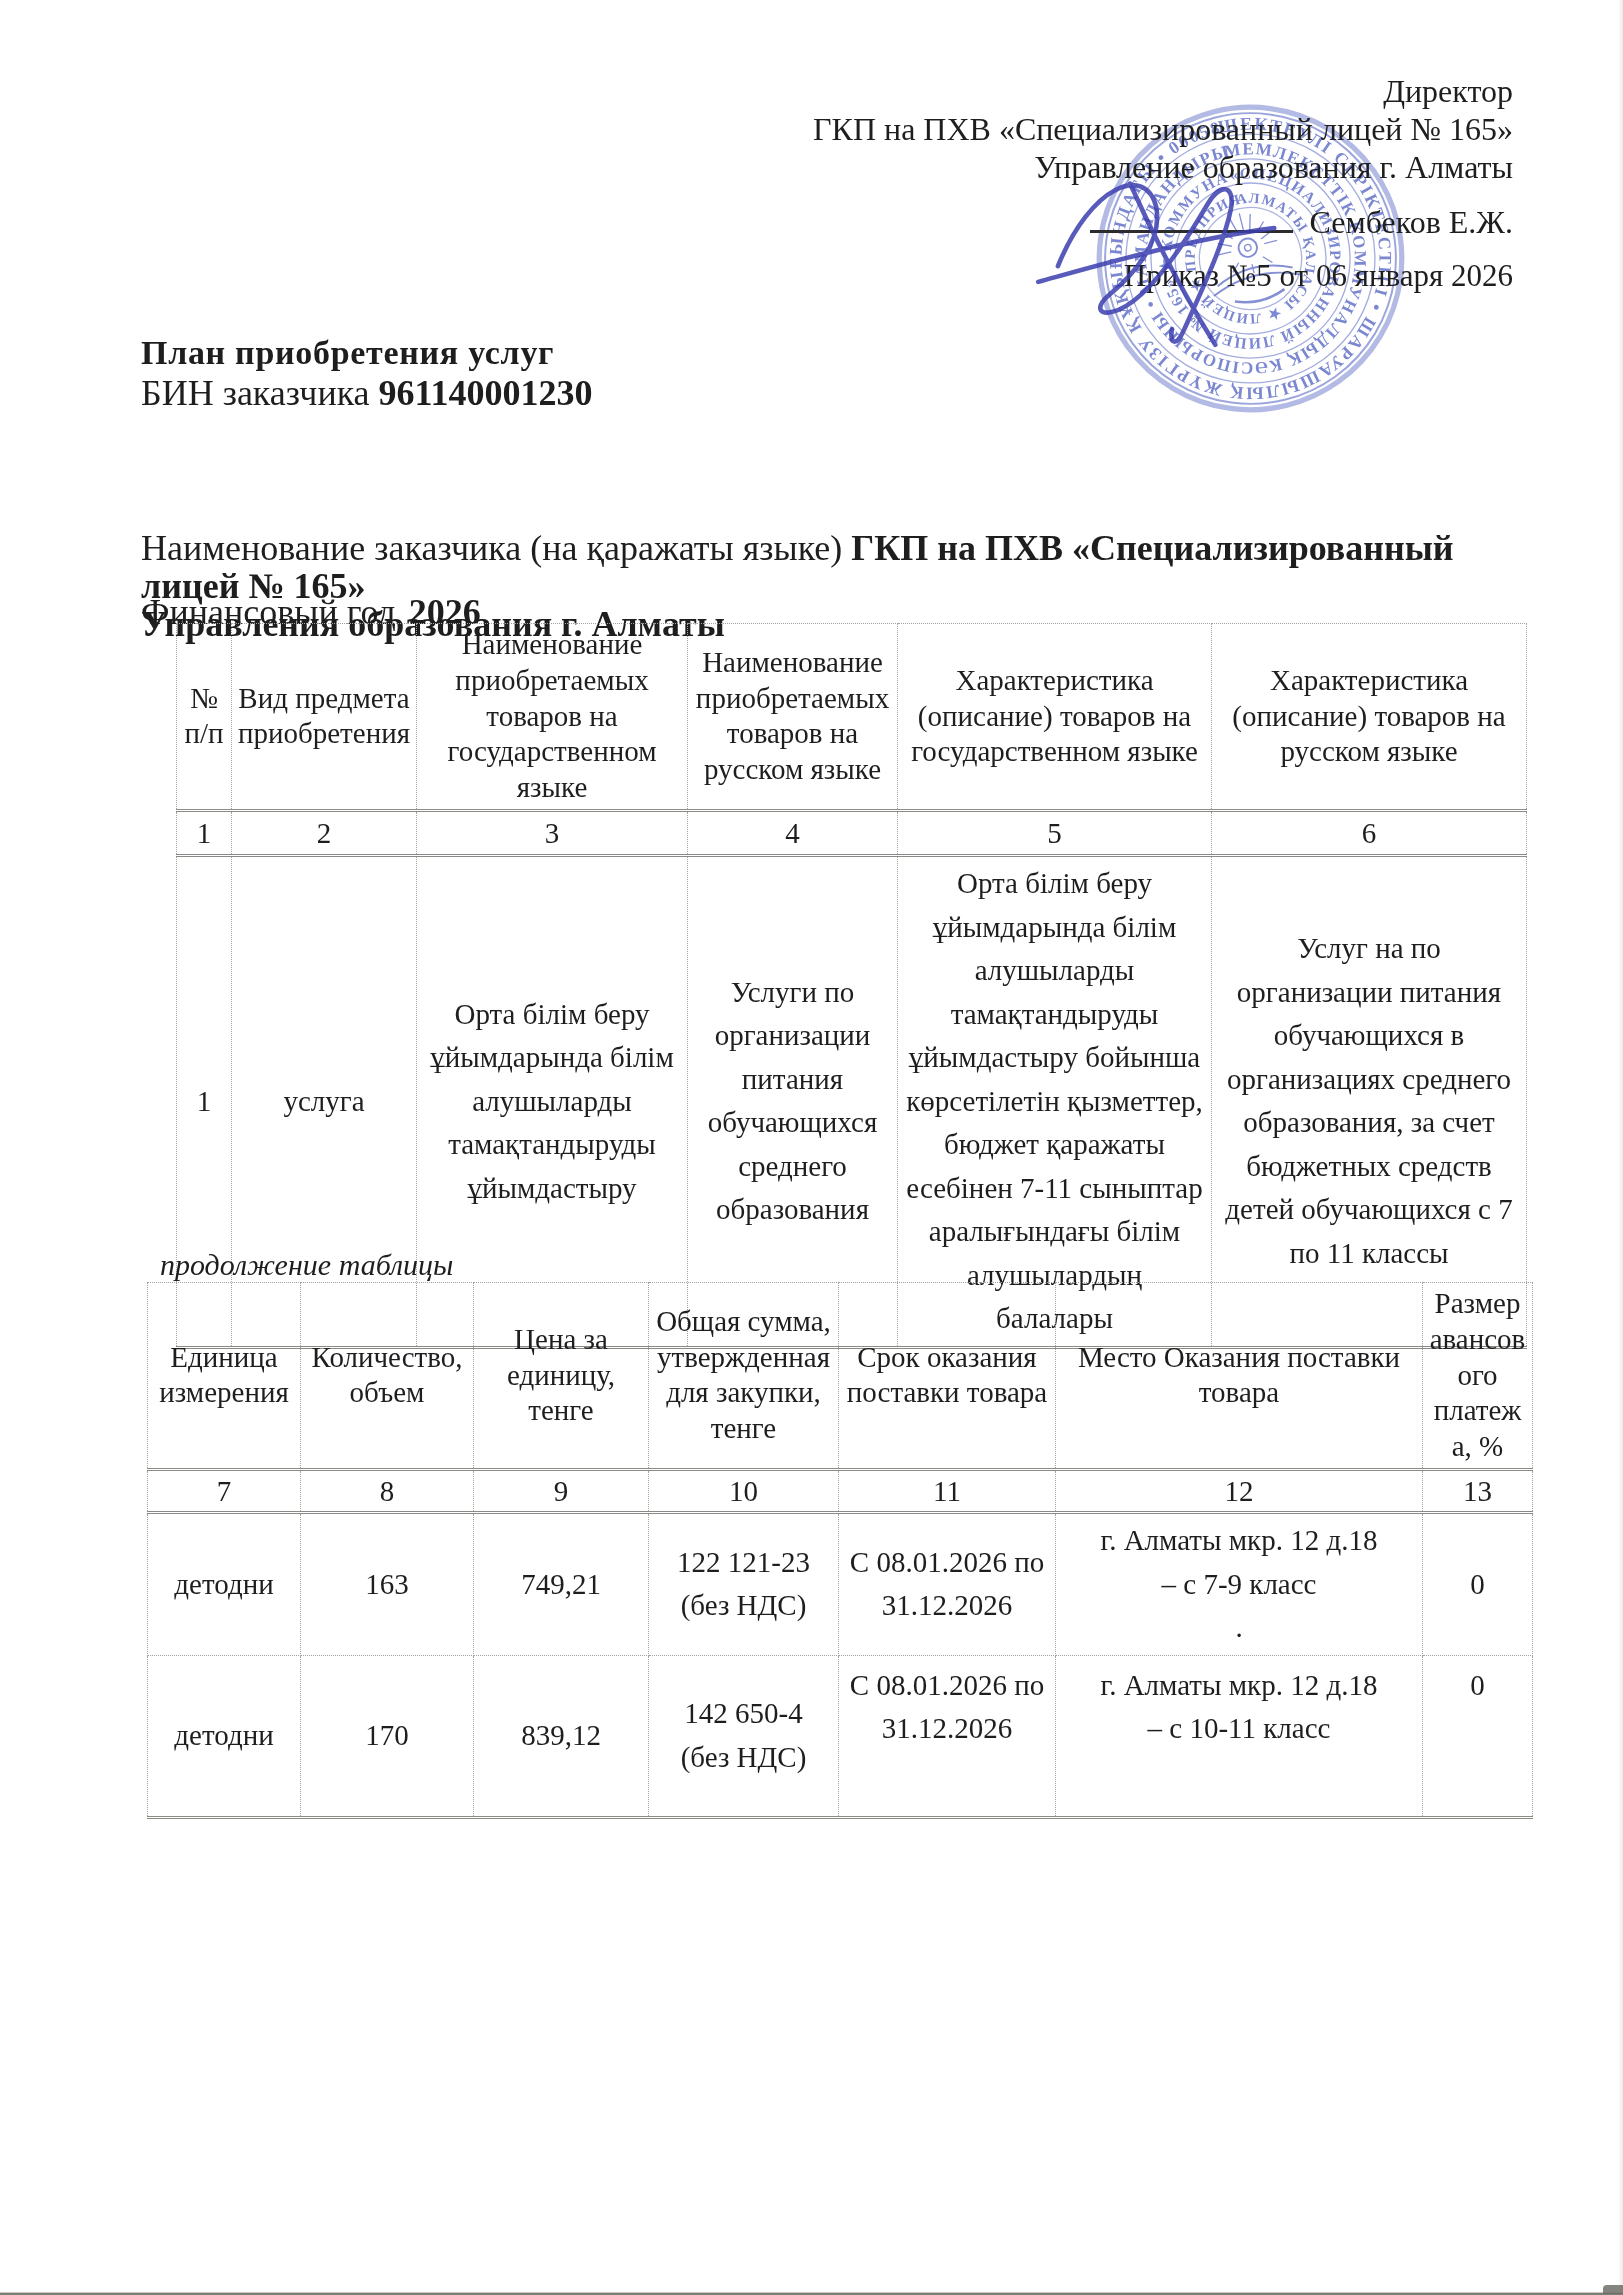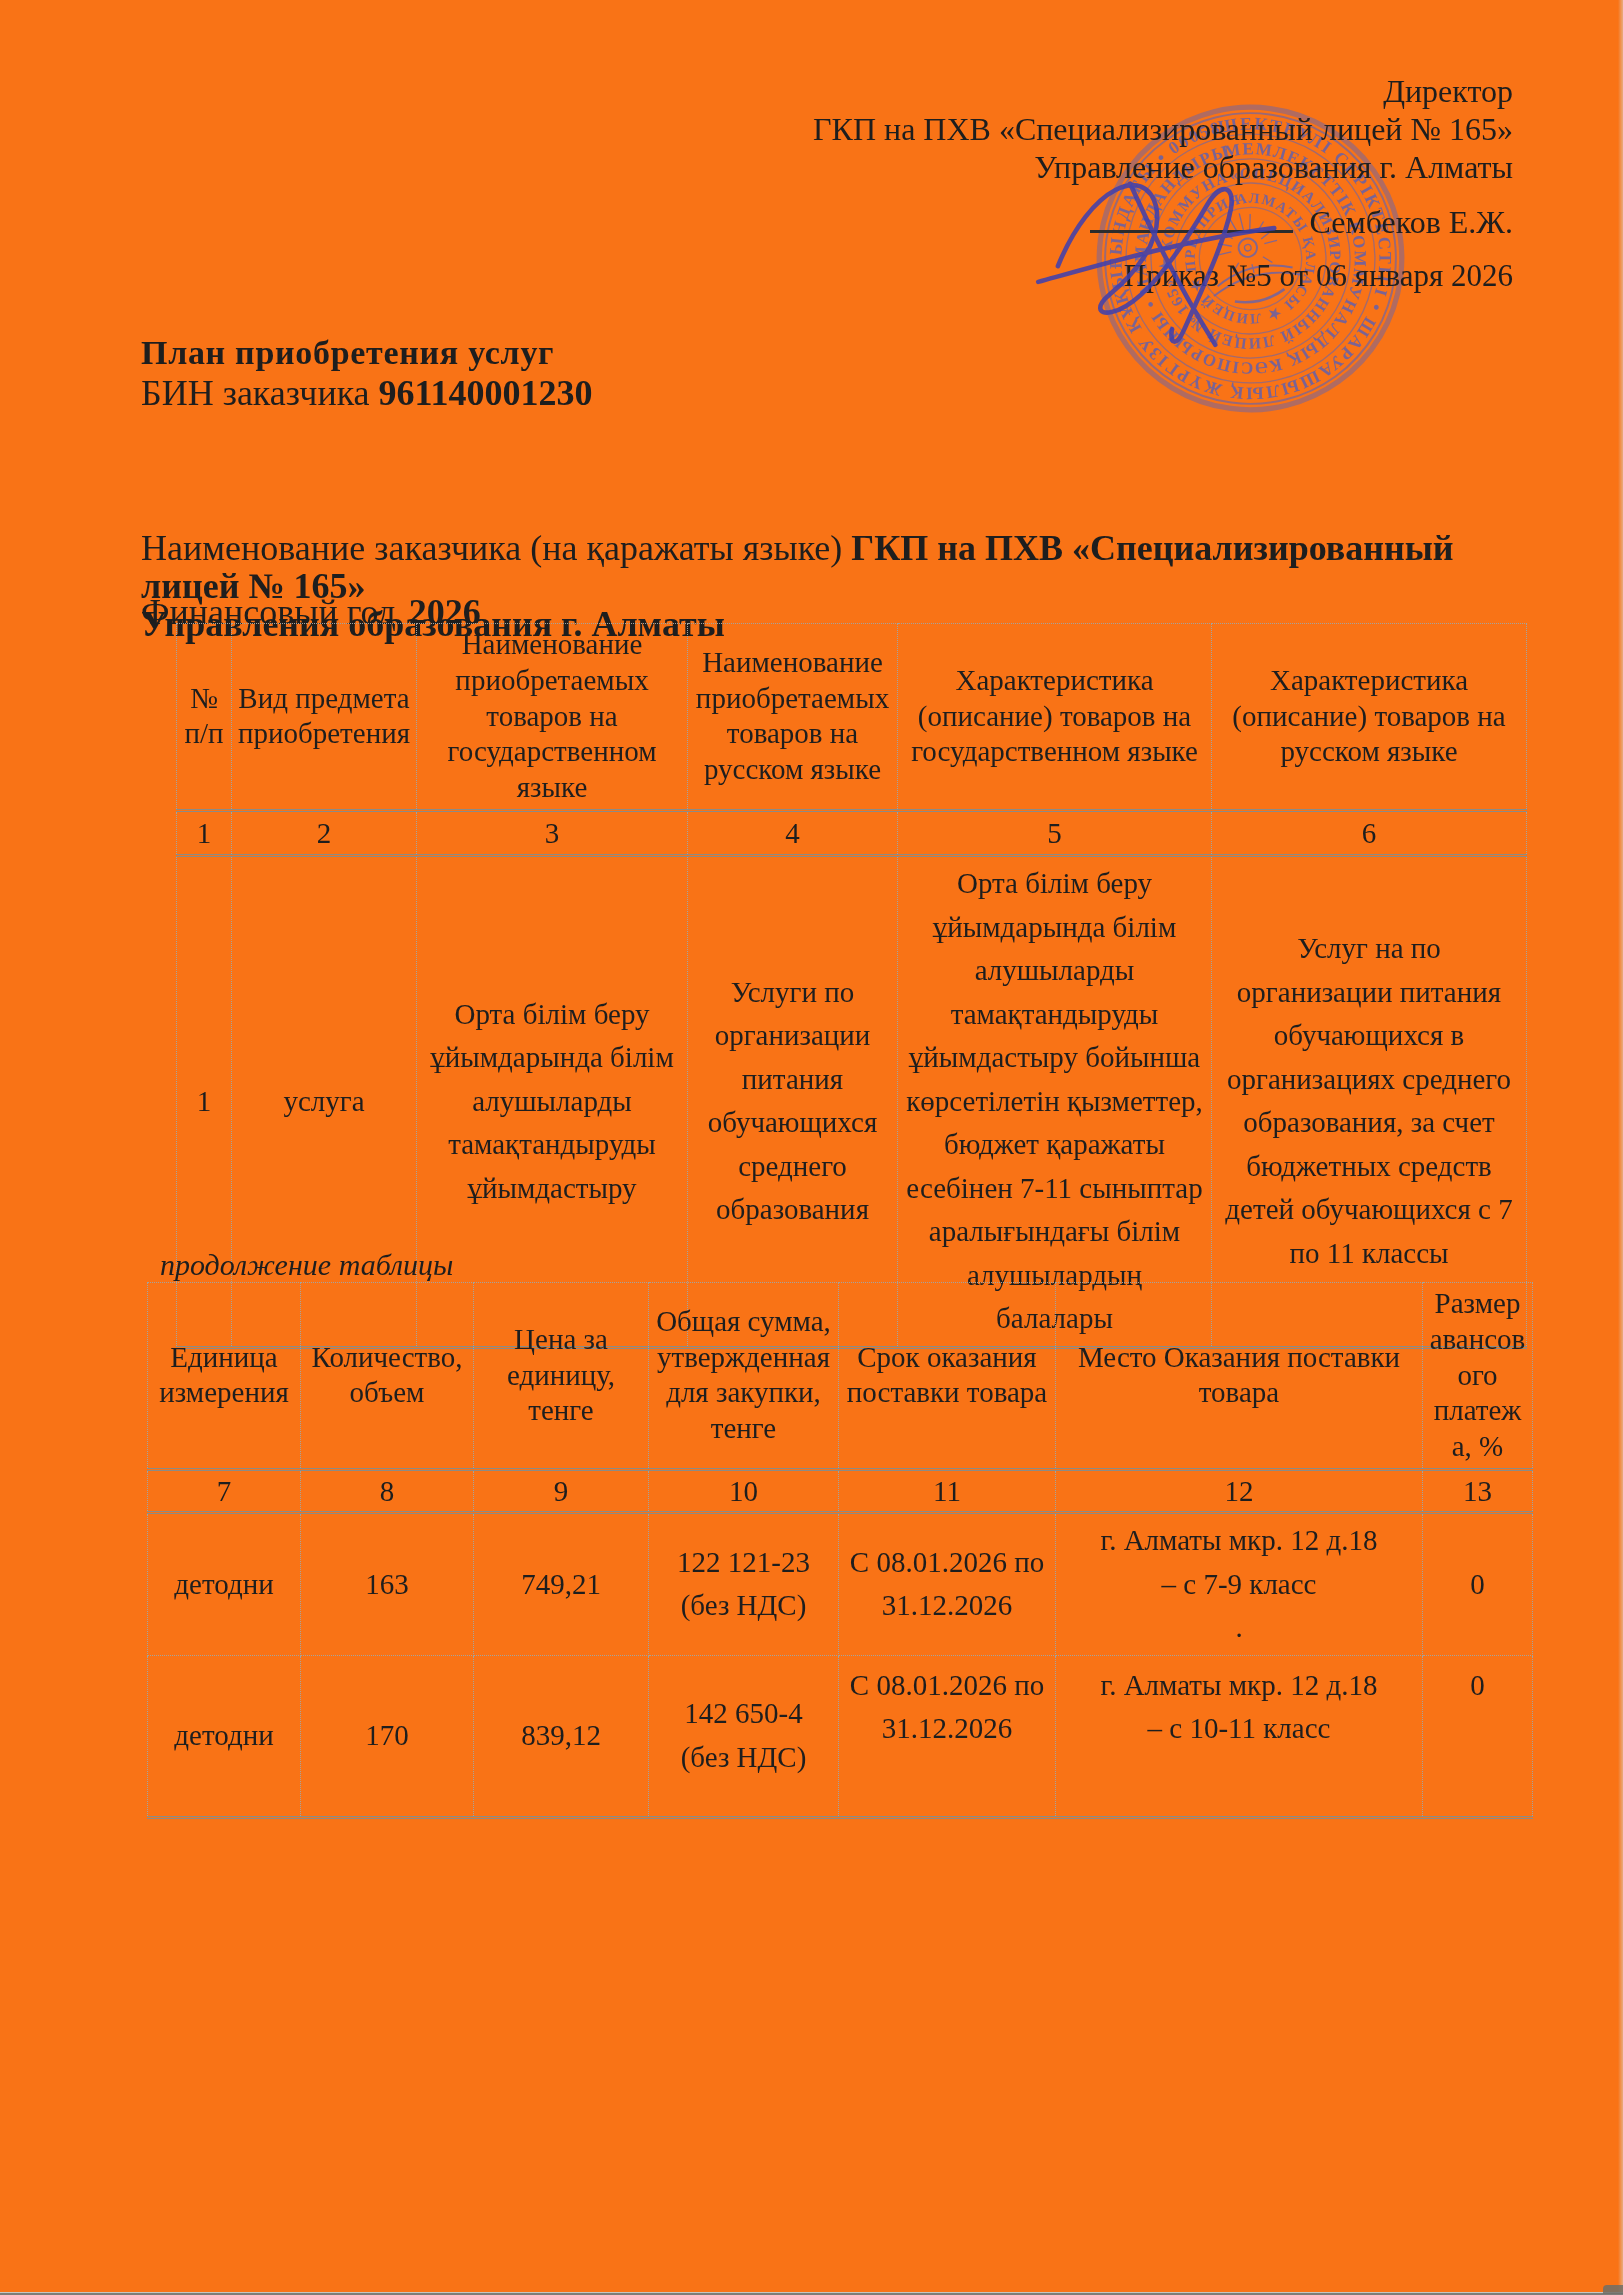--- a/index.html
+++ b/index.html
@@ -1,18 +1,18 @@
 <!DOCTYPE html>
 <html lang="ru" style="font-size:10.5px"><head>
 <meta charset="utf-8">
 <style>
   html,body{margin:0;padding:0;background:#e9e9e6;}
   .page{
     position:relative; width:1623px; height:2295px; margin:0 auto;
-    background:#f97316; overflow:hidden;
+    background:#ffffff; overflow:hidden;
     font-family:"Liberation Serif", serif; color:#1e1e1e;
   }
   
   .approval{ position:absolute; top:72px; right:110px; text-align:right;
              font-size:32px; line-height:38px; z-index:3; }
   .approval .line{ white-space:nowrap; }
   .sig-row{ margin-top:17px; white-space:nowrap; }
   .sig-underline{ display:inline-block; width:203px; height:3.9px;
                   border-bottom:3.3px solid #2c2c2c; margin-right:17px; }
   .order-row{ margin-top:15.7px; font-size:31px; white-space:nowrap; }

